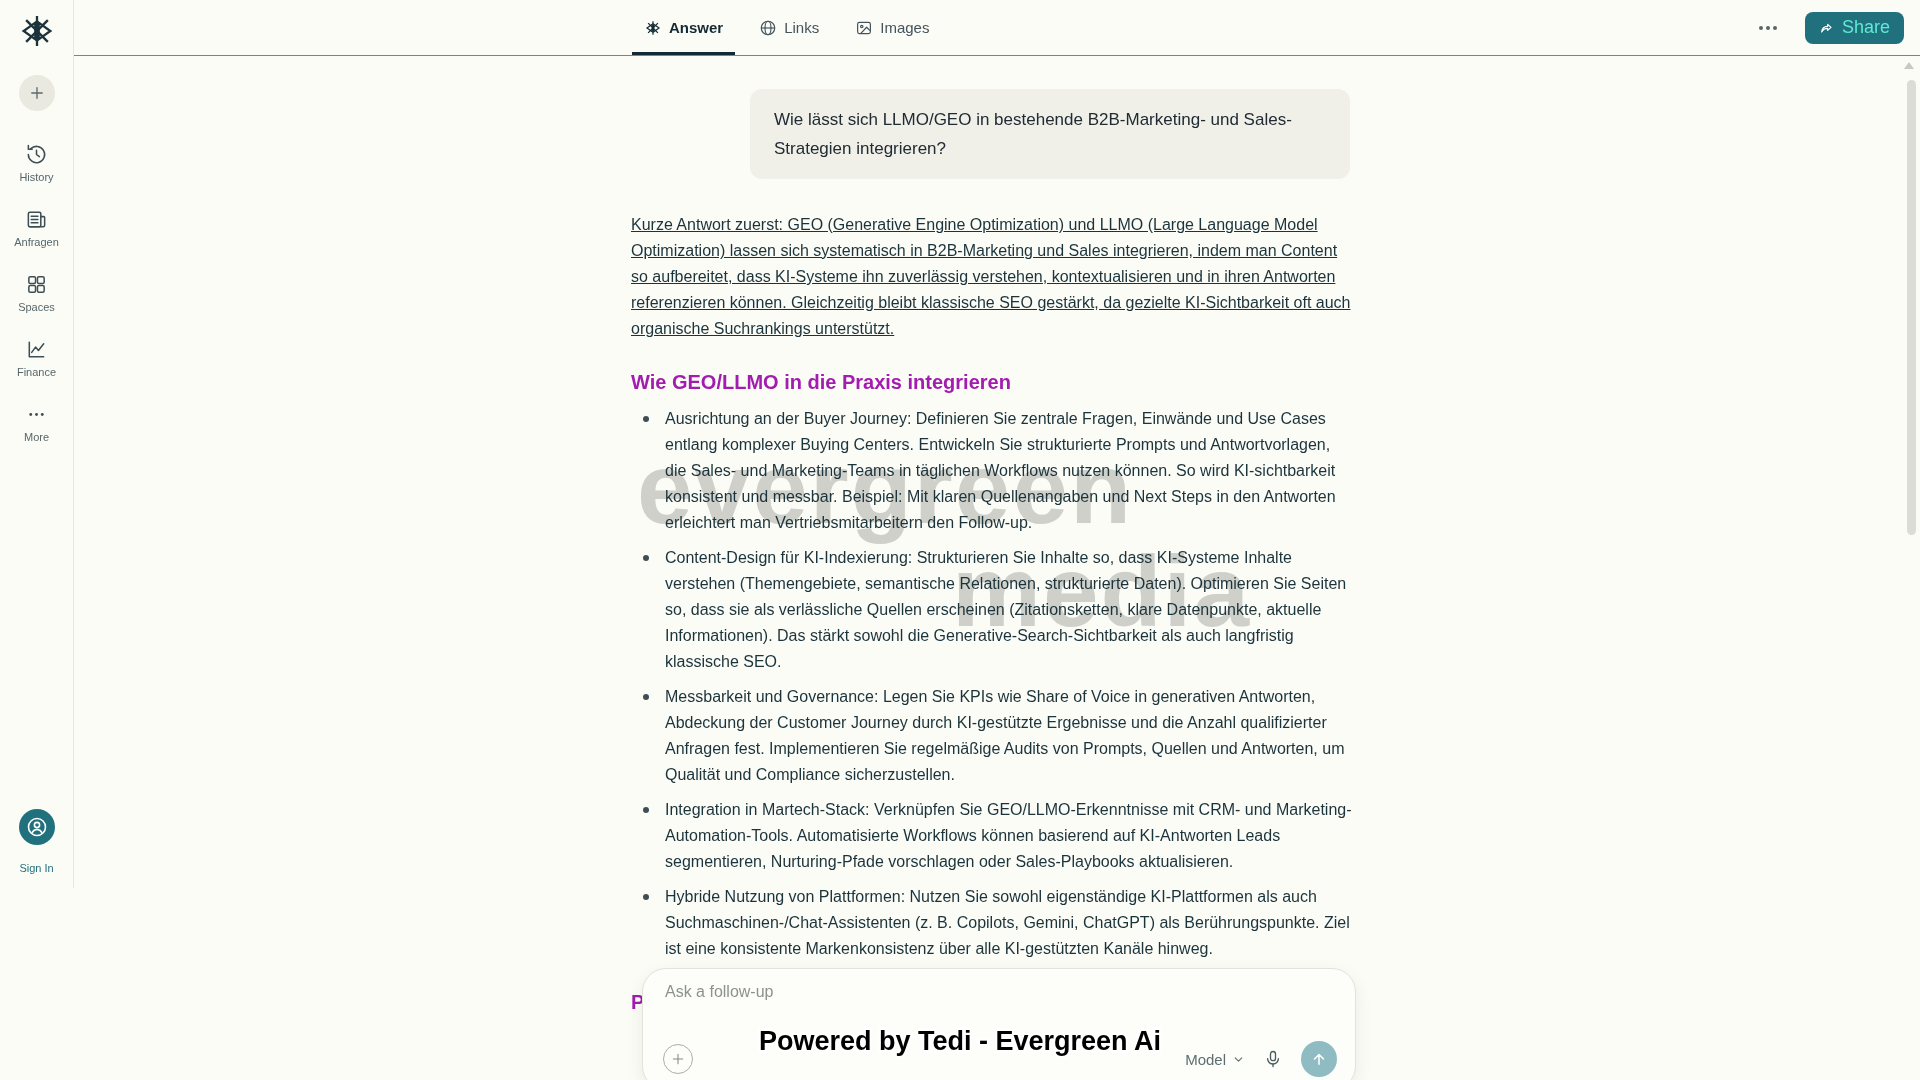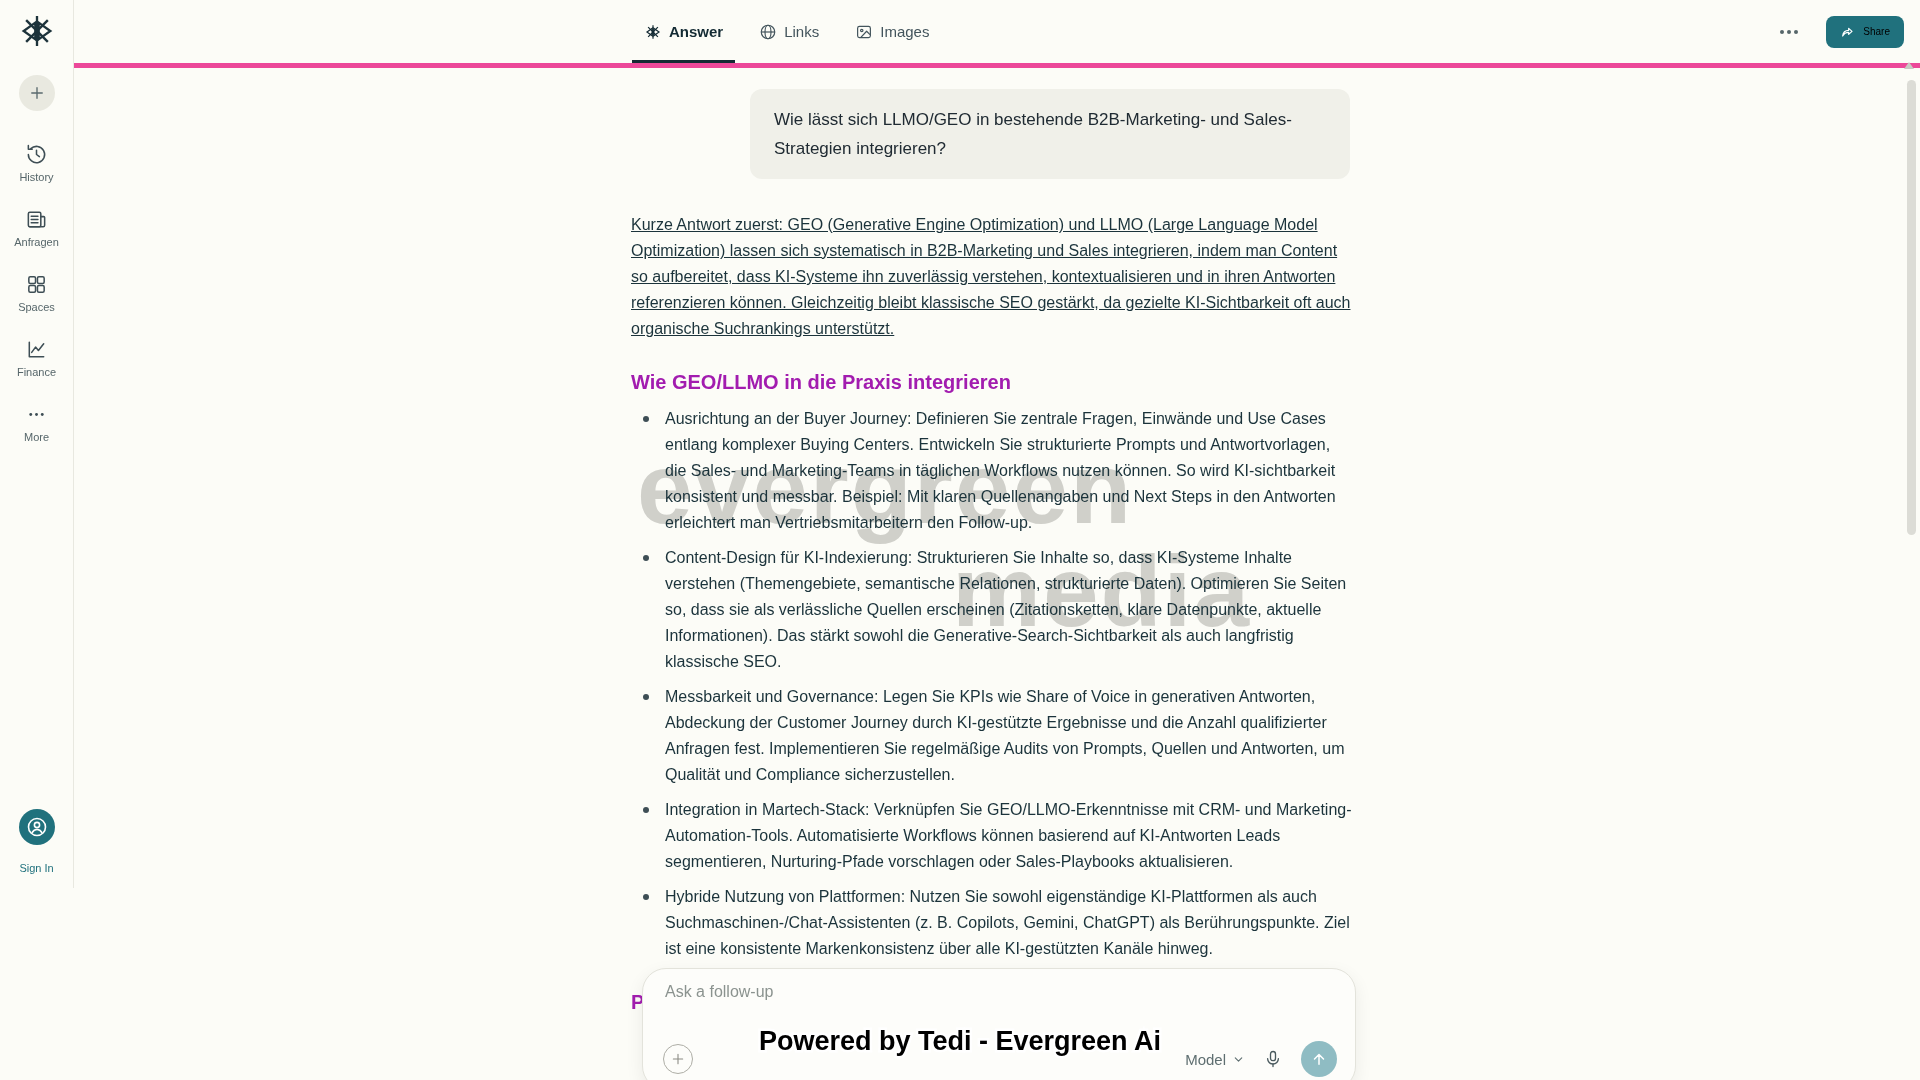--- a/index.html
+++ b/index.html
@@ -29,36 +29,36 @@
   .nav-item .nav-label { font-size:11px; color:#56666A; }
   .sidebar-bottom { margin-top:auto; margin-bottom:14px; display:flex; flex-direction:column; align-items:center; gap:17px; }
   .avatar-btn {
     width:36px; height:36px; border-radius:50%; background:#20717D; border:none;
     display:flex; align-items:center; justify-content:center; cursor:pointer;
   }
   .signin-label { font-size:11px; color:#20717D; }
 
   
   .header {
-    position:absolute; left:74px; top:0; right:0; height:68px;
-    border-bottom:5px solid #ec4899; background:#FCFCF7; z-index:20;
+    position:absolute; left:74px; top:0; right:0; height:56px;
+    border-bottom:1px solid #ec4899; background:#FCFCF7; z-index:20;
     display:flex; align-items:center;
   }
   .tabs { position:absolute; left:558px; top:0; height:100%; display:flex; gap:12px; align-items:stretch; }
   .tab {
     display:flex; align-items:center; gap:7px; padding:0 12px; cursor:pointer;
     color:#43545C; font-size:15px; border-bottom:3px solid transparent; border-top:3px solid transparent;
   }
   .tab.active { color:#132A33; font-weight:700; border-bottom-color:#132A33; }
   .header-right { position:absolute; right:16px; top:0; height:100%; display:flex; align-items:center; gap:22px; }
   .more-options { background:none; border:none; cursor:pointer; display:flex; gap:3px; padding:6px; }
   .more-options i { width:4px; height:4px; border-radius:50%; background:#56666A; }
   .share-btn {
     height:32px; padding:0 14px; border:none; border-radius:8px; background:#20717D;
-    color:#000000; font-size:10px; display:flex; align-items:center; gap:7px; cursor:pointer;
+    color:#5eead4; font-size:18px; display:flex; align-items:center; gap:7px; cursor:pointer;
     font-family:"Liberation Sans", sans-serif;
   }
 
   
   .main { position:absolute; left:74px; top:56px; right:0; bottom:0; overflow:hidden; }
   .watermark { position:absolute; z-index:0; font-weight:700; font-size:100px; letter-spacing:2px;
     color:#B3B3AD; opacity:0.6; pointer-events:none; white-space:nowrap; }
   .watermark.l1 { left:563px; top:375px; }
   .watermark.l2 { left:878px; top:478px; }
   .content { position:relative; z-index:1; width:722px; margin-left:557px; }

